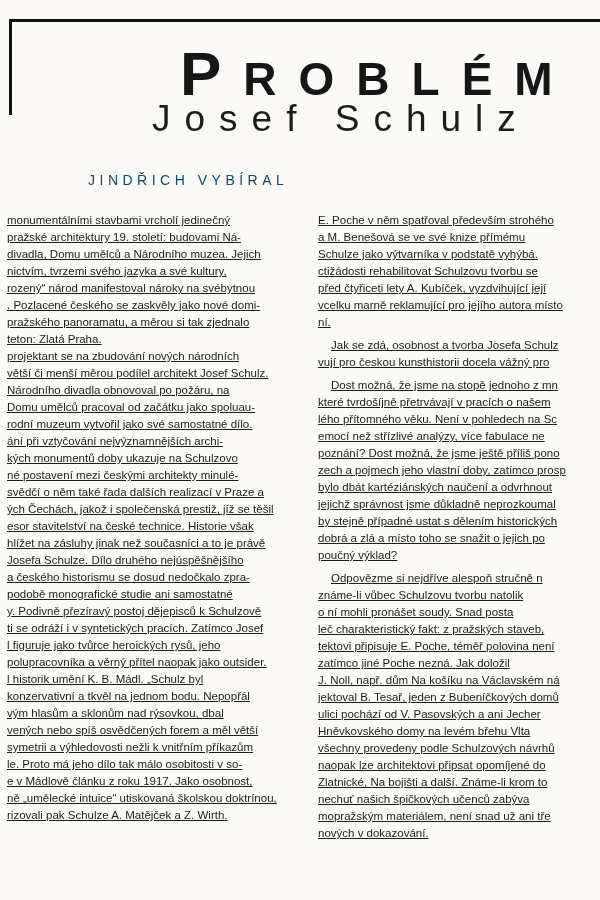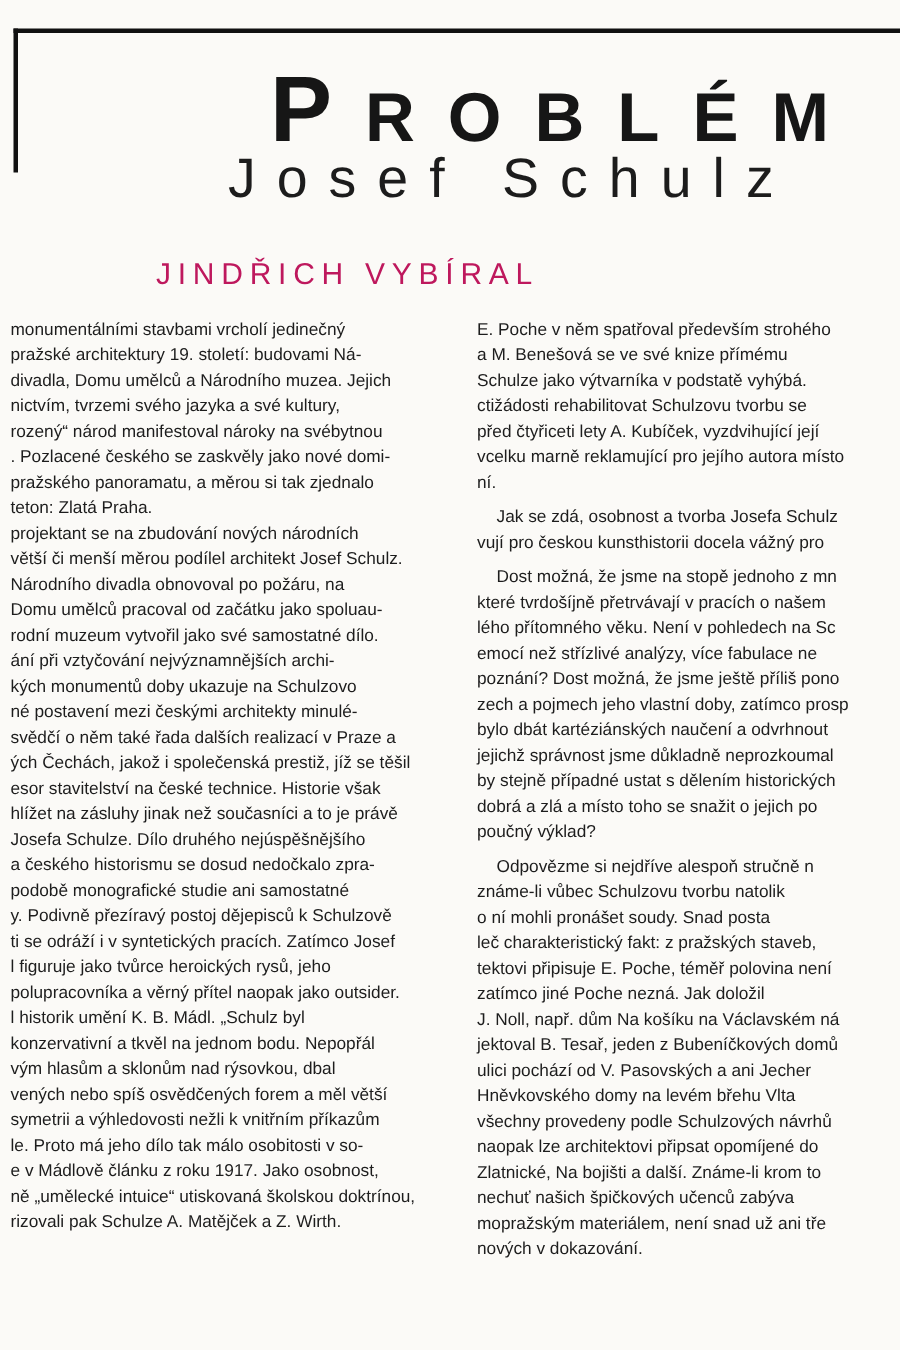--- a/index.html
+++ b/index.html
@@ -26,29 +26,30 @@
     color: #161616;
   }
   .title .title-initial { font-size: 62px; letter-spacing: 22px; }
   .subtitle {
     position: absolute; top: 98px; left: 152px;
     margin: 0; white-space: nowrap;
     font-weight: normal; font-size: 37px; letter-spacing: 14px;
     color: #1c1c1c;
   }
   .author {
-    position: absolute; top: 172px; left: 104px;
+    position: absolute; top: 172px; left: 88px;
     margin: 0; white-space: nowrap;
-    font-weight: normal; font-size: 20px; letter-spacing: 4.5px;
-    color: #be185d;
+    font-weight: normal; font-size: 14px; letter-spacing: 4.5px;
+    color: #0c4a6e;
   }
   .col {
     position: absolute; top: 212px;
     font-size: 11.5px; line-height: 17px;
     color: #1d1d1d;
+    text-decoration: underline;
   }
   .col .line { white-space: nowrap; }
   .col-left { left: 7px; width: 300px; }
   .col-right { left: 318px; width: 282px; }
   .col-right .para { margin: 0 0 6px 0; }
   .col-right .para.indent .line:first-child { padding-left: 13px; }
 </style>
 </head>
 <body>
 

